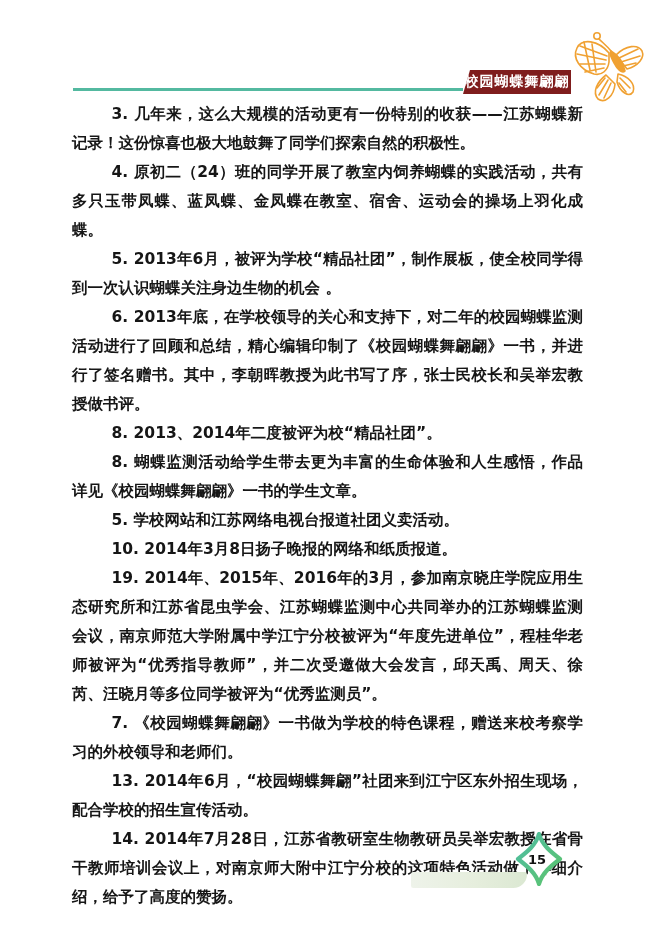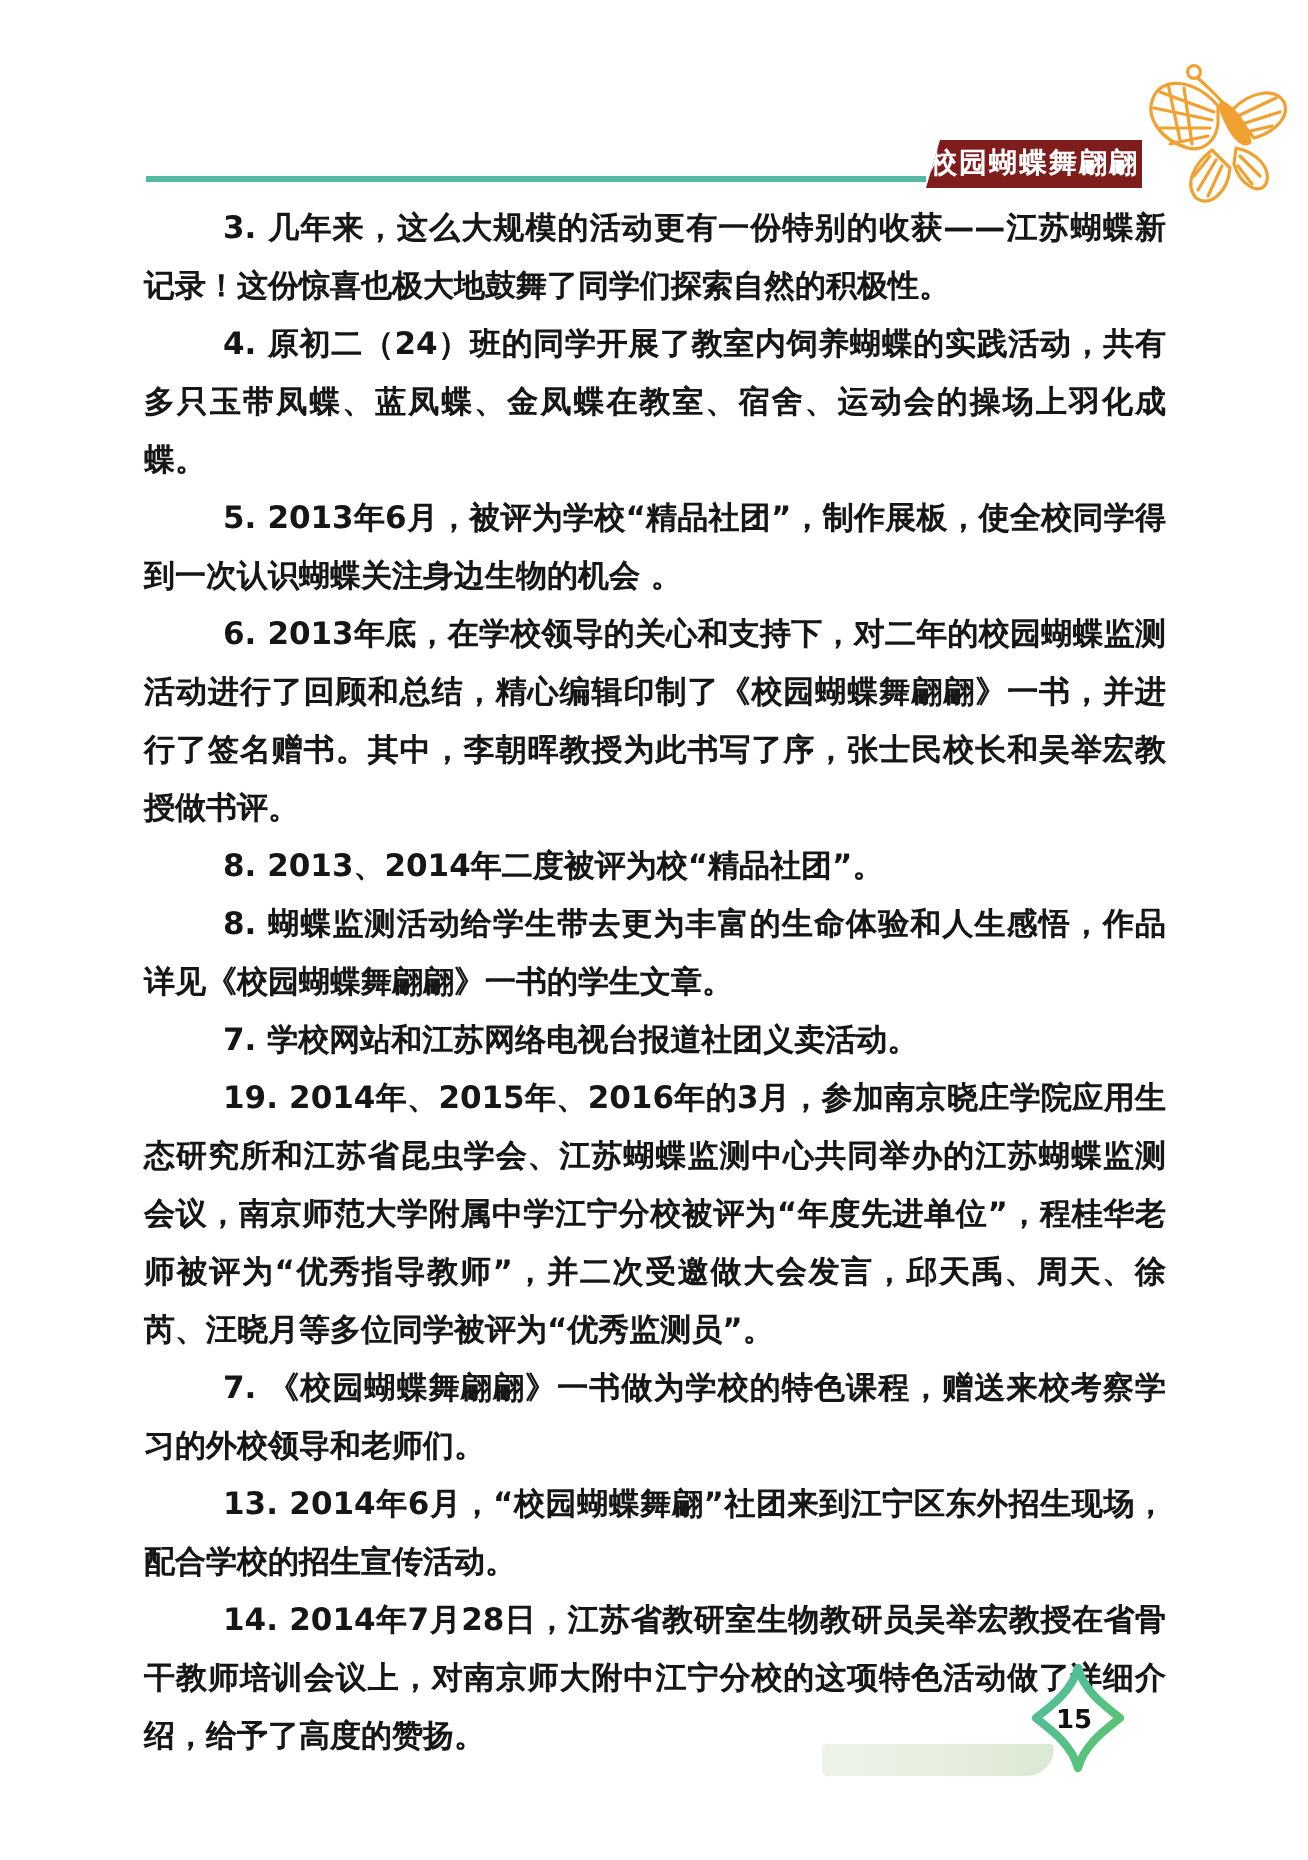--- a/index.html
+++ b/index.html
@@ -105,21 +105,22 @@
     </svg>
   </div>
 
   <div class="content">
     <p>3. 几年来，这么大规模的活动更有一份特别的收获——江苏蝴蝶新记录！这份惊喜也极大地鼓舞了同学们探索自然的积极性。</p>
     <p>4. 原初二（24）班的同学开展了教室内饲养蝴蝶的实践活动，共有多只玉带凤蝶、蓝凤蝶、金凤蝶在教室、宿舍、运动会的操场上羽化成蝶。</p>
     <p>5. 2013年6月，被评为学校“精品社团”，制作展板，使全校同学得到一次认识蝴蝶关注身边生物的机会 。</p>
     <p>6. 2013年底，在学校领导的关心和支持下，对二年的校园蝴蝶监测活动进行了回顾和总结，精心编辑印制了《校园蝴蝶舞翩翩》一书，并进行了签名赠书。其中，李朝晖教授为此书写了序，张士民校长和吴举宏教授做书评。</p>
     <p>8. 2013、2014年二度被评为校“精品社团”。</p>
     <p>8. 蝴蝶监测活动给学生带去更为丰富的生命体验和人生感悟，作品详见《校园蝴蝶舞翩翩》一书的学生文章。</p>
-    <p>7. 学校网站和江苏网络电视台报道社团义卖活动。</p>
+    <p>5. 学校网站和江苏网络电视台报道社团义卖活动。</p>
+    <p>10. 2014年3月8日扬子晚报的网络和纸质报道。</p>
     <p>19. 2014年、2015年、2016年的3月，参加南京晓庄学院应用生态研究所和江苏省昆虫学会、江苏蝴蝶监测中心共同举办的江苏蝴蝶监测会议，南京师范大学附属中学江宁分校被评为“年度先进单位”，程桂华老师被评为“优秀指导教师”，并二次受邀做大会发言，邱天禹、周天、徐芮、汪晓月等多位同学被评为“优秀监测员”。</p>
     <p>7. 《校园蝴蝶舞翩翩》一书做为学校的特色课程，赠送来校考察学习的外校领导和老师们。</p>
     <p>13. 2014年6月，“校园蝴蝶舞翩”社团来到江宁区东外招生现场，配合学校的招生宣传活动。</p>
     <p>14. 2014年7月28日，江苏省教研室生物教研员吴举宏教授在省骨干教师培训会议上，对南京师大附中江宁分校的这项特色活动做了详细介绍，给予了高度的赞扬。</p>
   </div>
 
   <div class="footer-bar"></div>
 
   <div class="page-number-diamond">
     <svg viewBox="0 0 48 54" width="48" height="54">

